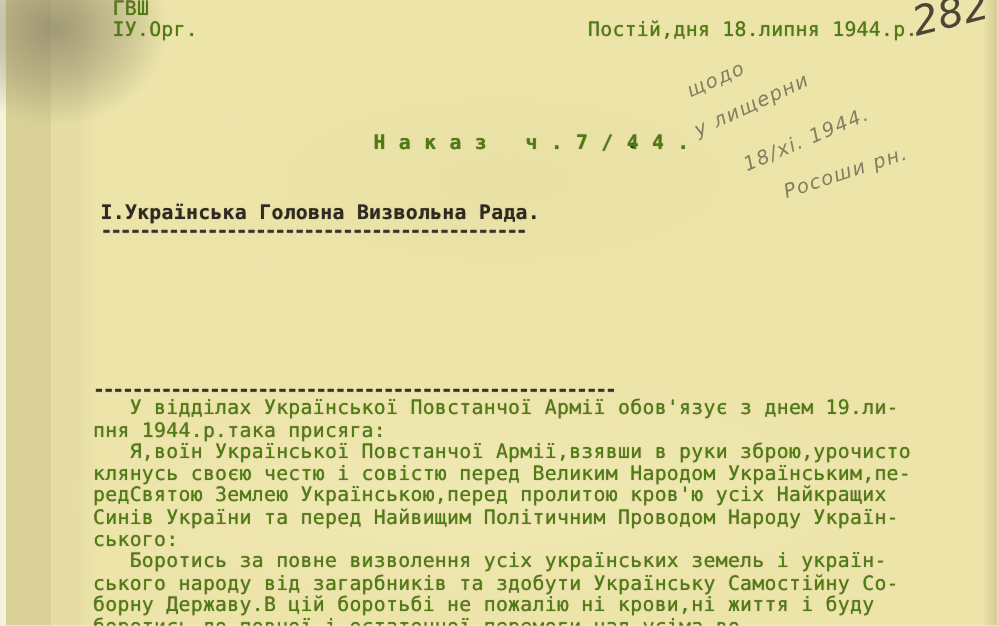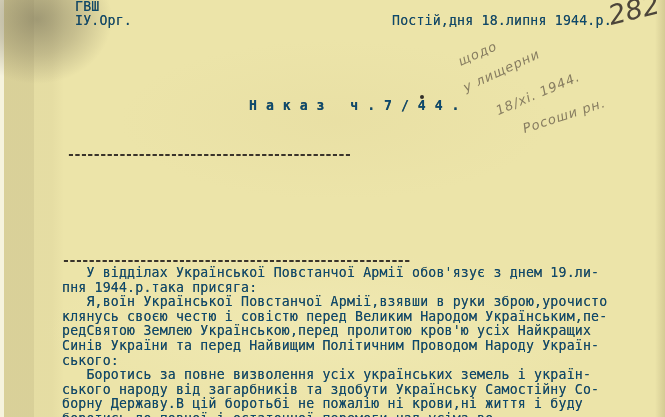--- a/index.html
+++ b/index.html
@@ -35,32 +35,32 @@
   #edge-right{
     position:absolute;right:0;top:0;width:10px;height:417px;
     background:linear-gradient(270deg,rgba(140,128,85,.25),transparent);
     pointer-events:none;
   }
   .typed{
     position:absolute;
     white-space:pre;
     font-size:13.2px;
     letter-spacing:.2px;
-    color:#0c4a6e;
+    color:#4d7c0f;
     text-shadow:0 0 .6px rgba(55,46,35,.65);
   }
   .heading{color:#2e2922;font-weight:bold;}
   .rule{
     color:#39332b;
     letter-spacing:-1.5px;
     font-weight:bold;
   }
   #org-block{left:75px;top:0;line-height:13.5px;}
   #dateline{left:392px;top:13px;}
-  #order-title{left:213px;top:98px;font-weight:bold;letter-spacing:.5px;padding-left:36px;}
+  #order-title{left:213px;top:88px;font-weight:bold;letter-spacing:.5px;padding-left:36px;}
   #sec1-heading{left:67px;top:135px;}
   #sec1-rule{left:67px;top:147px;}
   #sec1-para{left:62px;top:165px;line-height:17.2px;}
   #sec2-heading{left:62px;top:241px;}
   #sec2-rule{left:62px;top:253px;}
   #sec2-para{left:62px;top:266px;line-height:14.6px;}
   .hand{
     position:absolute;
     font-family:"DejaVu Sans","Liberation Sans",sans-serif;
     font-style:italic;
@@ -100,20 +100,21 @@
   <div id="dateline" class="typed">Постій,дня 18.липня 1944.р.</div>
 
   <div id="page-number" class="hand">282</div>
   <div id="note-0" class="hand note-line">щодо</div>
   <div id="note-1" class="hand note-line">у лищерни</div>
   <div id="note-2" class="hand note-line">18/хі. 1944.</div>
   <div id="note-3" class="hand note-line">Росоши рн.</div>
 
   <div id="order-title" class="typed">Н а к а з   ч . 7 / 4 4 .</div>
 
+  <div id="sec1-heading" class="typed heading">І.Українська Головна Визвольна Рада.</div>
   <div id="sec1-rule" class="typed rule">--------------------------------------------</div>
 
   <div id="sec2-rule" class="typed rule">------------------------------------------------------</div>
   <div id="sec2-para" class="typed">   У відділах Української Повстанчої Армії обов'язує з днем 19.ли-
 пня 1944.р.така присяга:
    Я,воїн Української Повстанчої Армії,взявши в руки зброю,урочисто
 клянусь своєю честю і совістю перед Великим Народом Українським,пе-
 редСвятою Землею Українською,перед пролитою кров'ю усіх Найкращих
 Синів України та перед Найвищим Політичним Проводом Народу Україн-
 ського:

